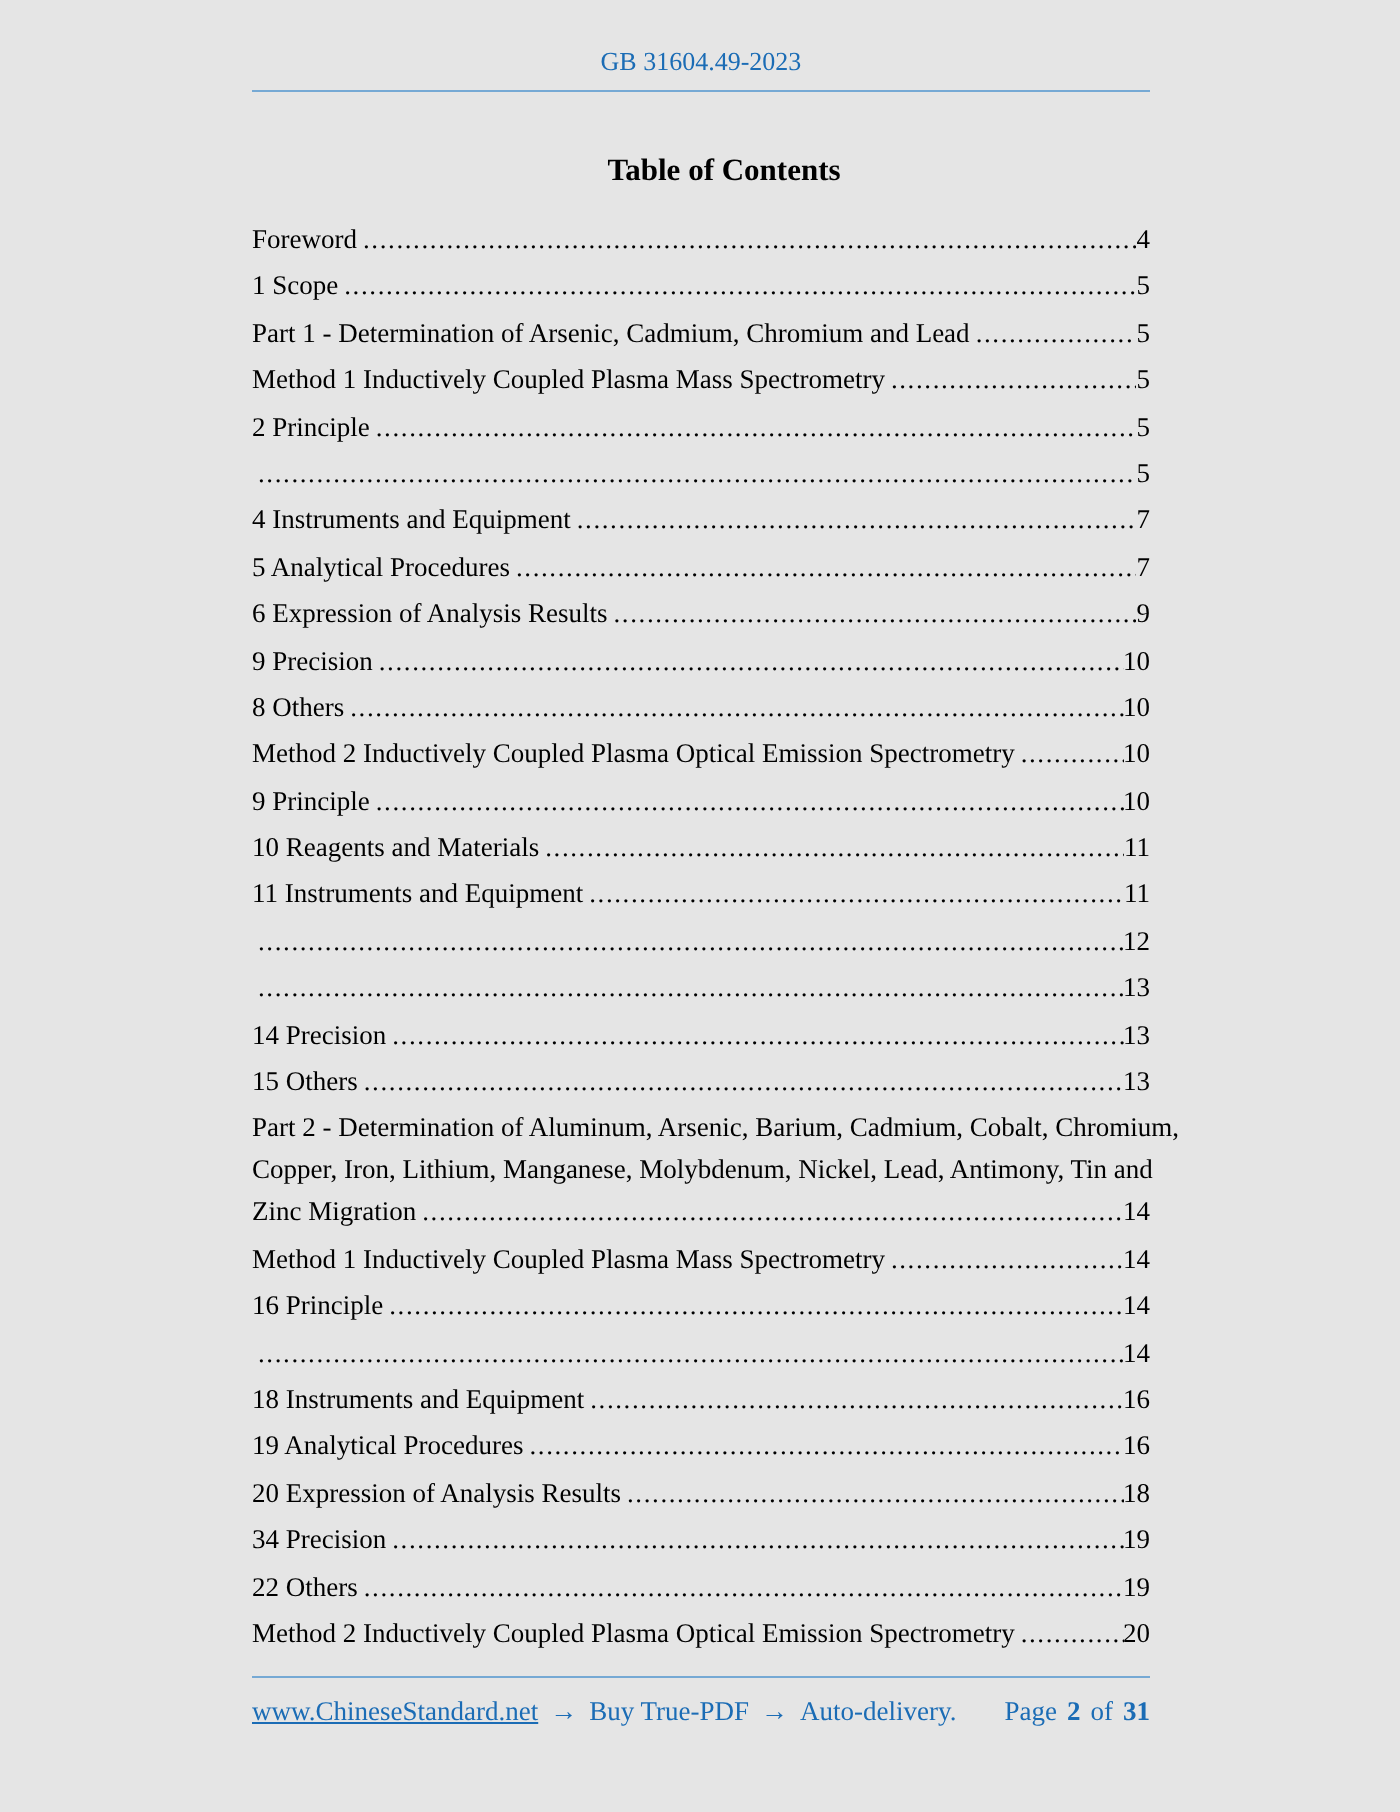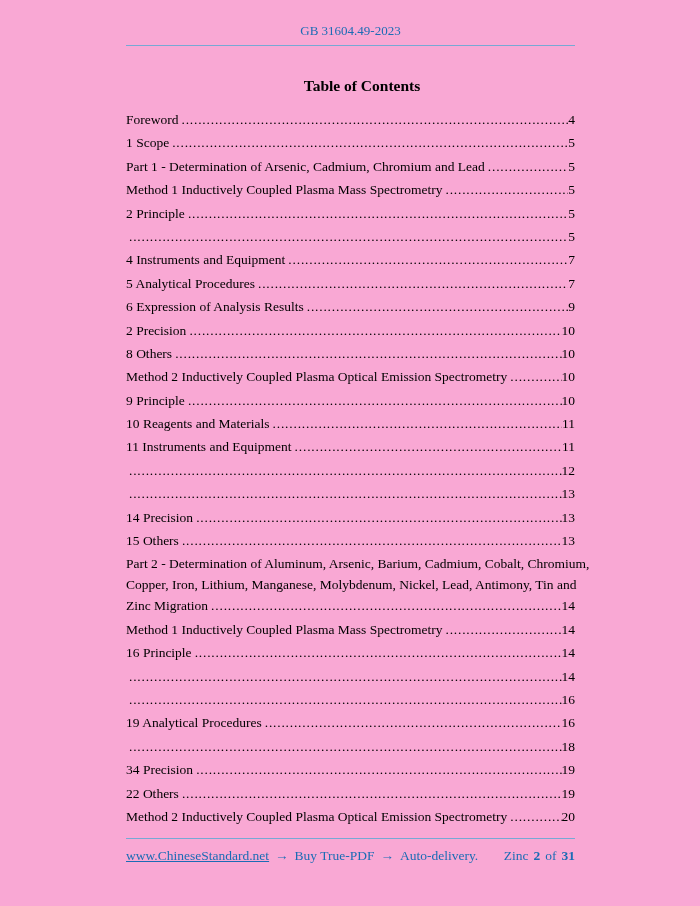--- a/index.html
+++ b/index.html
@@ -1,20 +1,20 @@
 <!DOCTYPE html>
 <html><head>
 <meta charset="utf-8">
 <style>
   html, body { margin: 0; padding: 0; background: #ffffff; }
   .page {
     position: relative;
     width: 700px;
     height: 906px;
-    background: #f9a8d4;
+    background: #e5e5e5;
     font-family: "Liberation Serif", serif;
     color: #000000;
     overflow: hidden;
   }
   .doc-header {
     position: absolute;
     top: 23px;
     left: 126px;
     right: 125px;
     text-align: center;
@@ -139,21 +139,21 @@
         <span class="entry-title">5 Analytical Procedures</span>
         <span class="leader"></span>
         <span class="pagenum">7</span>
       </div>
       <div class="toc-row">
         <span class="entry-title">6 Expression of Analysis Results</span>
         <span class="leader"></span>
         <span class="pagenum">9</span>
       </div>
       <div class="toc-row">
-        <span class="entry-title">2 Precision</span>
+        <span class="entry-title">9 Precision</span>
         <span class="leader"></span>
         <span class="pagenum">10</span>
       </div>
       <div class="toc-row">
         <span class="entry-title">8 Others</span>
         <span class="leader"></span>
         <span class="pagenum">10</span>
       </div>
       <div class="toc-row">
         <span class="entry-title">Method 2 Inductively Coupled Plasma Optical Emission Spectrometry</span>
@@ -210,29 +210,31 @@
       <div class="toc-row">
         <span class="entry-title">16 Principle</span>
         <span class="leader"></span>
         <span class="pagenum">14</span>
       </div>
       <div class="toc-row">
         <span class="leader"></span>
         <span class="pagenum">14</span>
       </div>
       <div class="toc-row">
+        <span class="entry-title">18 Instruments and Equipment</span>
         <span class="leader"></span>
         <span class="pagenum">16</span>
       </div>
       <div class="toc-row">
         <span class="entry-title">19 Analytical Procedures</span>
         <span class="leader"></span>
         <span class="pagenum">16</span>
       </div>
       <div class="toc-row">
+        <span class="entry-title">20 Expression of Analysis Results</span>
         <span class="leader"></span>
         <span class="pagenum">18</span>
       </div>
       <div class="toc-row">
         <span class="entry-title">34 Precision</span>
         <span class="leader"></span>
         <span class="pagenum">19</span>
       </div>
       <div class="toc-row">
         <span class="entry-title">22 Others</span>
@@ -248,20 +250,20 @@
 
   <div class="doc-footer">
     <div class="footer-left">
       <span class="flink">www.ChineseStandard.net</span>
       <span class="arrow">→</span>
       <span>Buy True-PDF</span>
       <span class="arrow">→</span>
       <span>Auto-delivery.</span>
     </div>
     <div class="page-indicator">
-      <span>Zinc</span>
+      <span>Page</span>
       <span class="bold">2</span>
       <span>of</span>
       <span class="bold">31</span>
     </div>
   </div>
 
 </div>
 
 </body></html>

